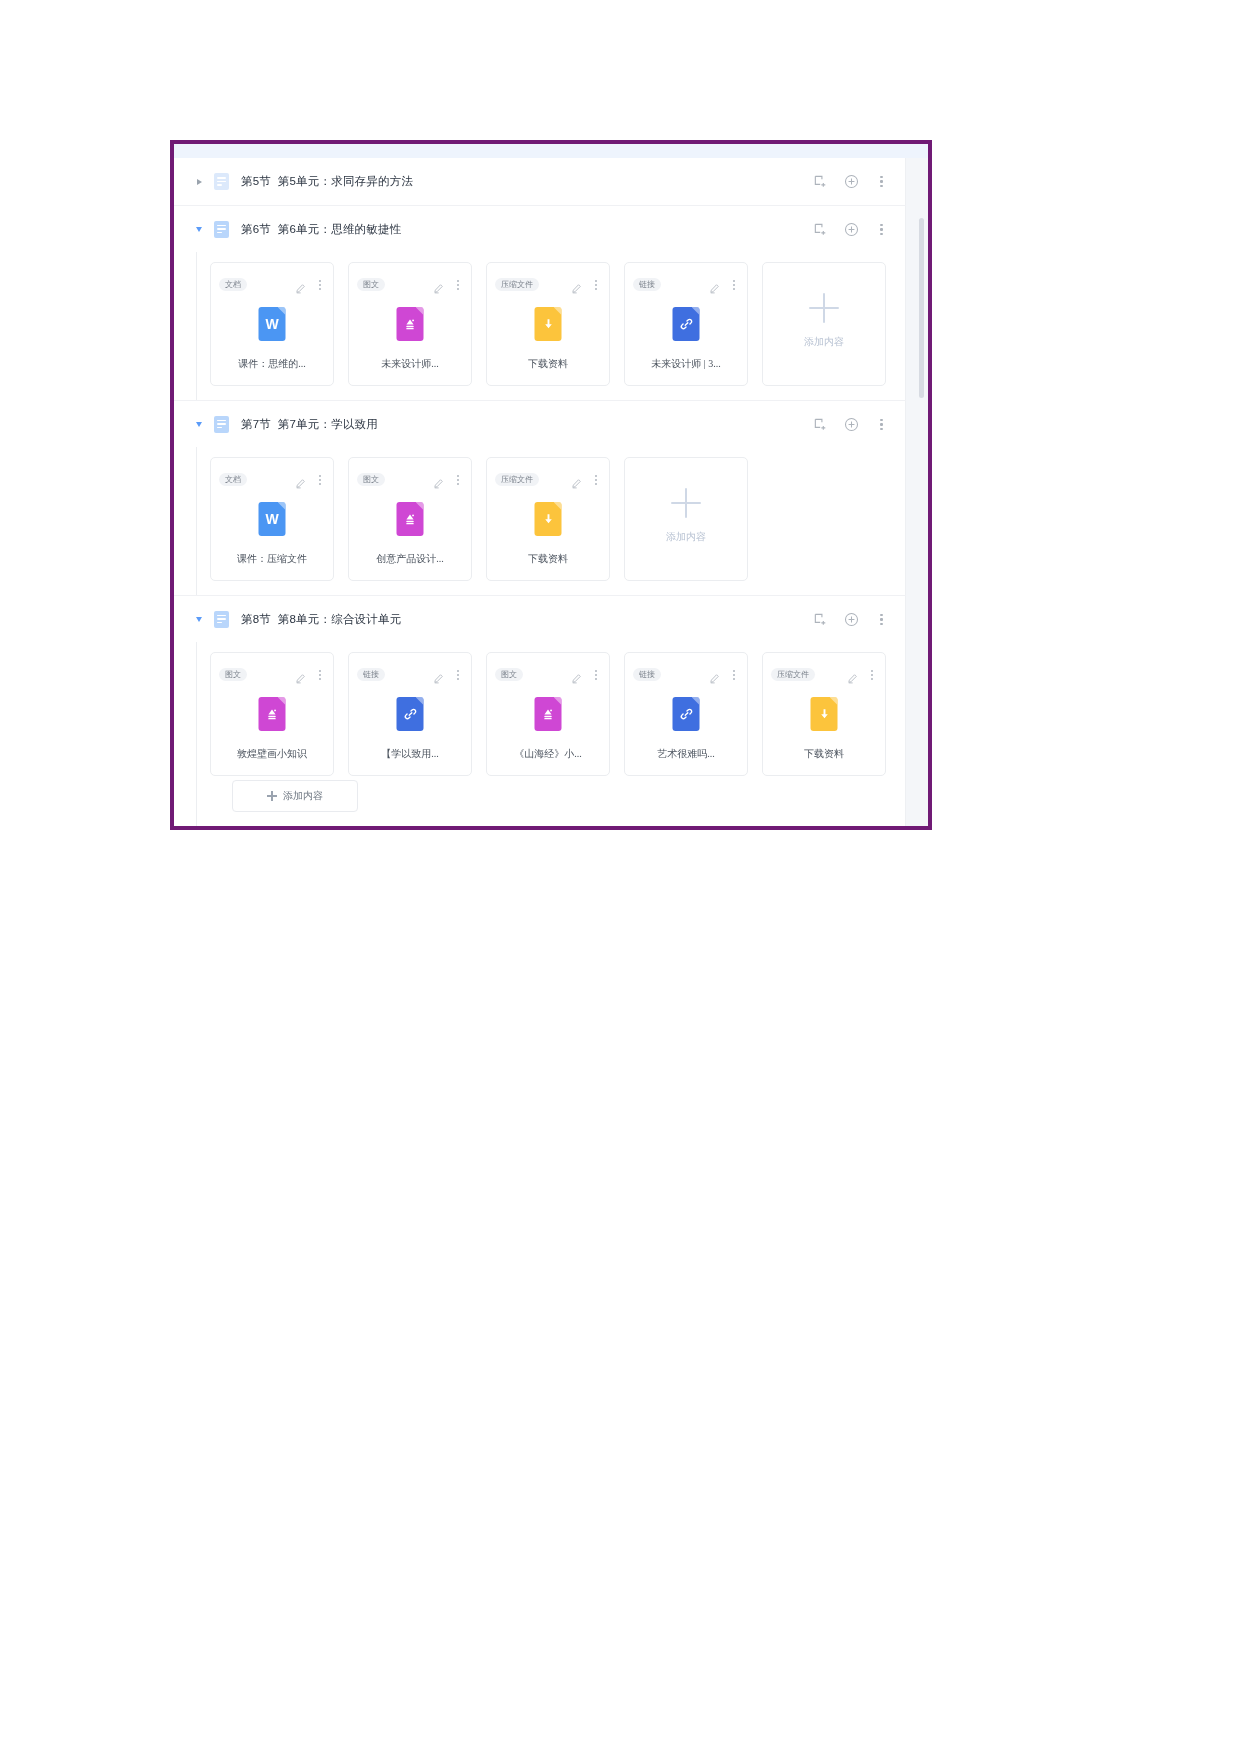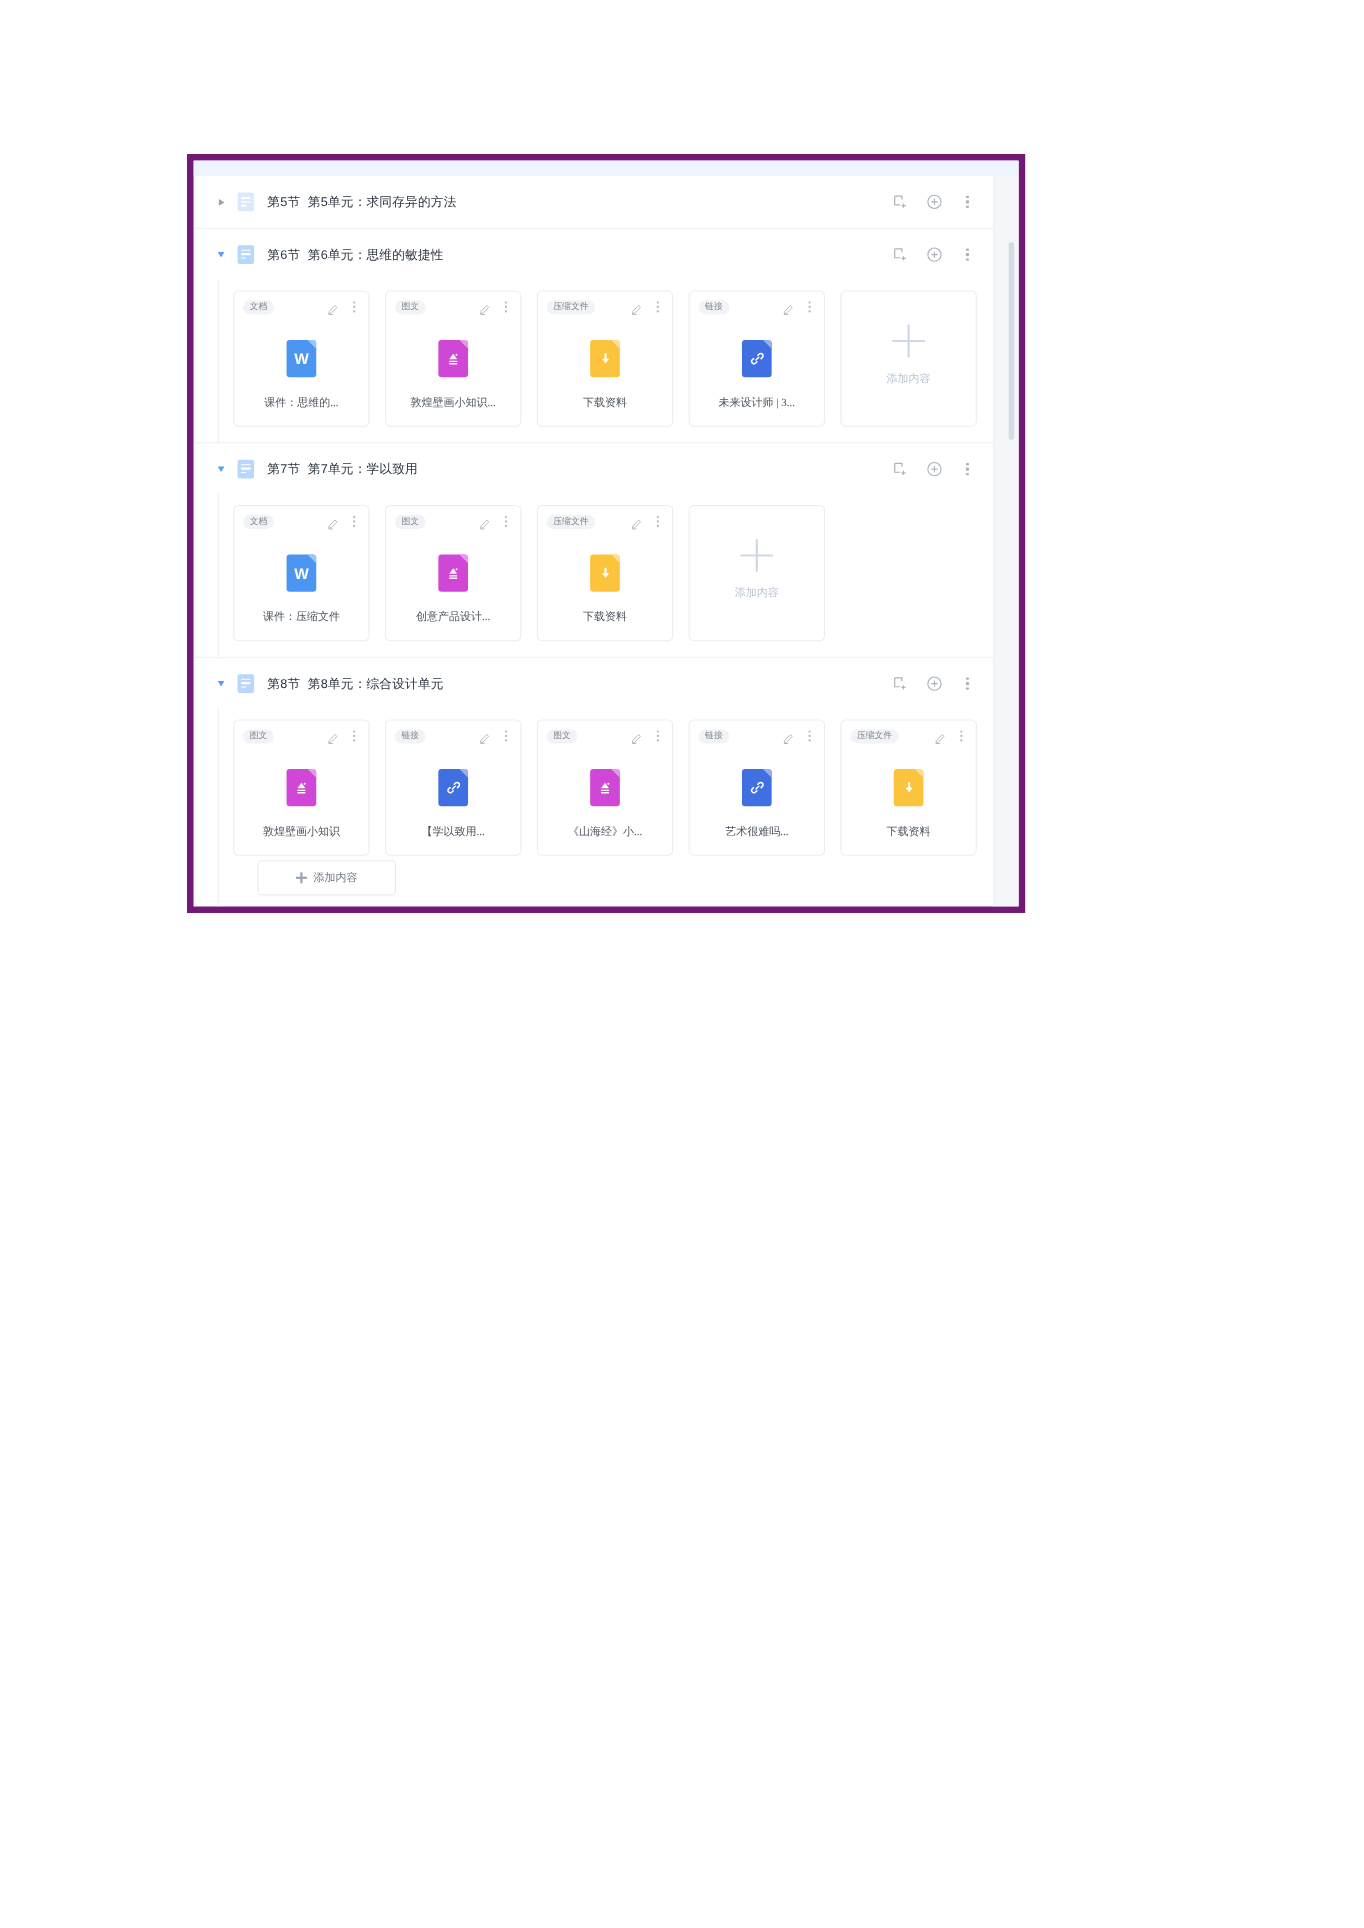--- a/index.html
+++ b/index.html
@@ -6,21 +6,21 @@
   body{
     width:1240px;height:1753px;background:#ffffff;
     font-family:"Liberation Sans","DejaVu Sans",sans-serif;
     -webkit-font-smoothing:antialiased;
   }
   .page{position:relative;width:1240px;height:1753px;}
 
   
   .frame{
     position:absolute;left:170px;top:140px;width:762px;height:690px;
-    border:6px solid #701a75;background:#ffffff;box-sizing:border-box;
+    border:4px solid #701a75;background:#ffffff;box-sizing:border-box;
     overflow:hidden;
   }
   .frame-inner{
     position:absolute;left:0;top:0;right:0;bottom:0;background:#fff;
   }
   .topstrip{height:14px;background:#eef4fd;}
   .rail{
     position:absolute;right:0;top:14px;bottom:0;width:22px;background:#f4f6f9;
     border-left:1px solid #eef0f3;
   }
@@ -84,21 +84,21 @@
   .cards-wrap:before{
     content:"";position:absolute;left:22px;top:0;bottom:0;width:1px;background:#eceef1;
   }
   .cards{display:flex;gap:0;padding-left:14px;}
   .card{
     width:124px;height:124px;border:1px solid #ebedf0;border-radius:5px;background:#fff;
     box-sizing:border-box;position:relative;margin-right:14px;display:flex;
     flex-direction:column;align-items:center;
   }
   .card-top{
-    position:absolute;left:0;top:0;right:0;height:28px;display:flex;align-items:center;
+    position:absolute;left:0;top:0;right:0;height:28px;display:flex;align-items:flex-end;
     padding:0 8px;box-sizing:border-box;gap:12px;
   }
   .tag{
     background:#f1f3f6;color:#7b828c;font-size:8px;border-radius:8px;
     padding:2.5px 6px;line-height:1;white-space:nowrap;
   }
   .card-top-right{margin-left:auto;display:flex;align-items:center;gap:9px;}
   .pen{width:11px;height:11px;color:#b2b8c0;display:block;}
   .dots-sm{
     width:10px;height:12px;display:flex;flex-direction:column;align-items:center;
@@ -275,21 +275,21 @@
                     <span class="fold"></span>
                     <span class="ft-glyph">
                       <svg viewBox="0 0 20 20" width="17" height="17" fill="#fff">
                         <path d="M10 4.2 14.2 10H5.8z"></path>
                         <rect x="5.6" y="11.6" width="8.8" height="1.5" rx="0.7"></rect>
                         <rect x="5.6" y="14.2" width="8.8" height="1.5" rx="0.7"></rect>
                         <circle cx="13.6" cy="5.2" r="1.1"></circle>
                       </svg>
                     </span>
                   </div>
-                  <div class="card-label">敦煌壁画小知识...</div>
+                  <div class="card-label">未来设计师...</div>
                 </div>
                 <div class="card">
                   <div class="card-top">
                     <span class="tag">压缩文件</span>
                     <div class="card-top-right">
                       <span class="pen"><svg viewBox="0 0 14 14" width="11" height="11" fill="none" stroke="currentColor" stroke-width="1.1">
                           <path d="M9.6 2.2 11.8 4.4 5 11.2 2.3 11.8 3 9.1z"></path>
                           <path d="M2.2 12.6h5"></path>
                         </svg></span>
                       <span class="dots-sm">

